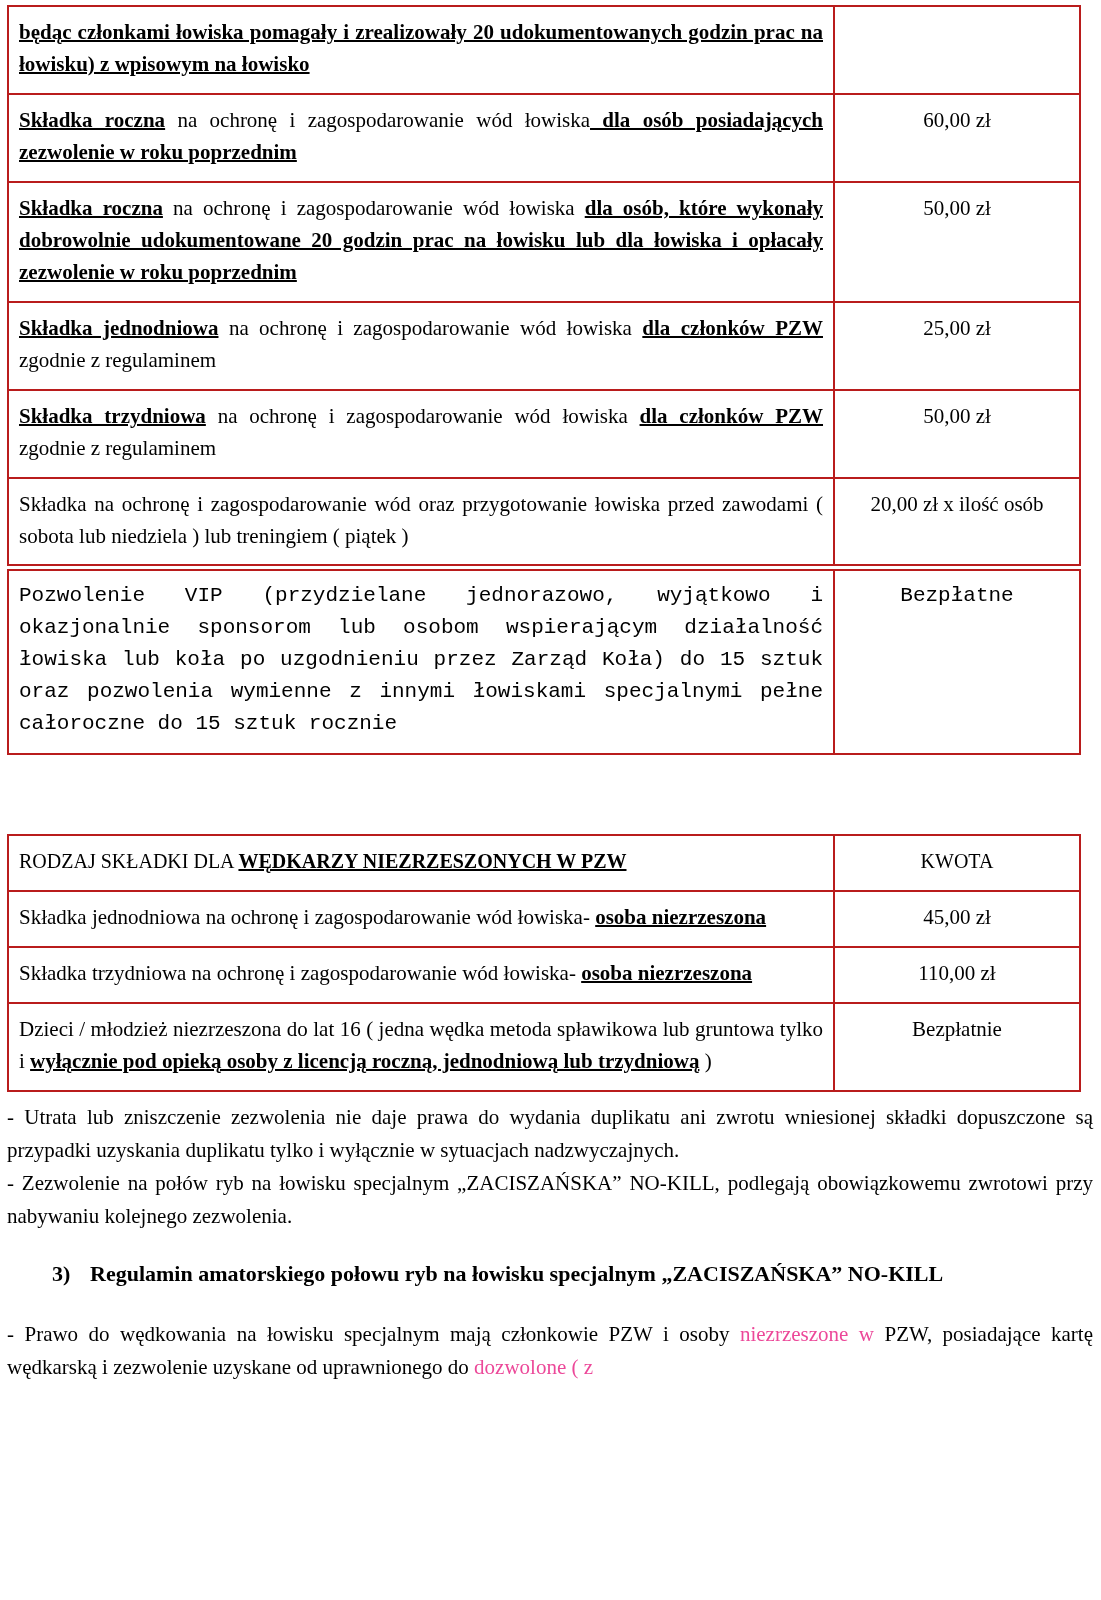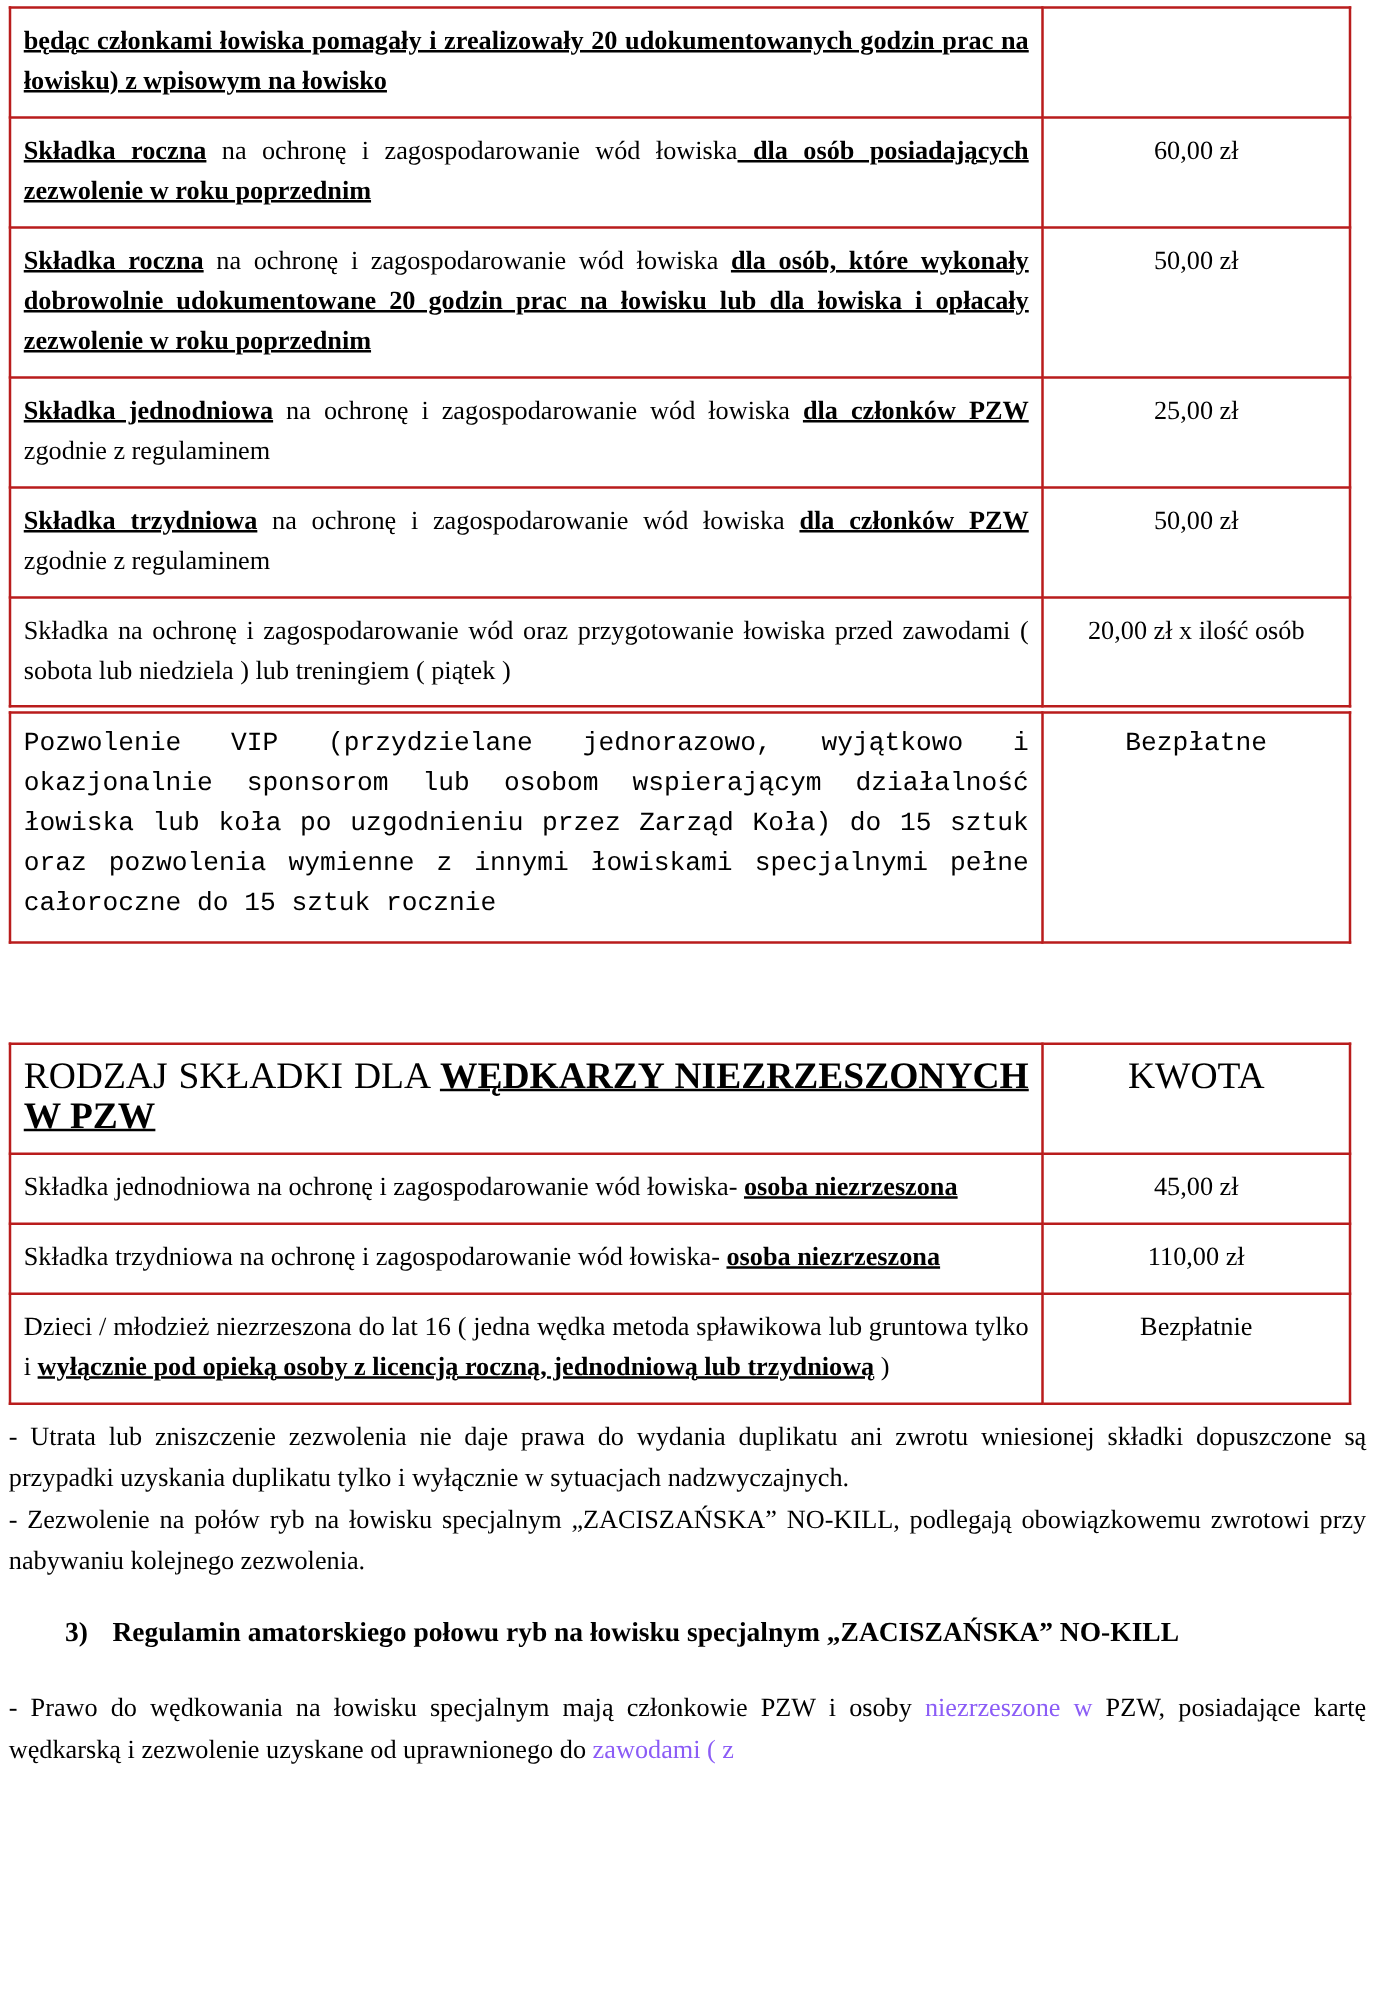--- a/index.html
+++ b/index.html
@@ -35,24 +35,24 @@
   }
   td.amount {
     text-align: left;
     text-align-last: center;
     padding-left: 3px;
     padding-right: 3px;
   }
   tr.pad-lg td { padding-bottom: 12px; }
   .t1b { margin-top: 3px; font-family: Liberation Mono, monospace; }
   .t2 { margin-top: 79px; }
-  .t2 td.hdr { font-size: 30px; }
+  .t2 td.hdr { font-size: 20px; }
   .b { font-weight: bold; }
   .u { text-decoration: underline; text-decoration-thickness: 2px; }
-  .faded { color: #8b5cf6; }
+  .faded { color: #ec4899; }
   .notes {
     margin-top: 9px;
     width: 1086px;
   }
   .notes p {
     margin: 0;
     line-height: 33px;
     text-align: justify;
     text-align-last: left;
   }
@@ -159,15 +159,15 @@
   <div class="notes">
     <p>- Utrata lub zniszczenie zezwolenia nie daje prawa do wydania duplikatu ani zwrotu wniesionej składki dopuszczone są przypadki uzyskania duplikatu tylko i wyłącznie w sytuacjach nadzwyczajnych.</p>
     <p>- Zezwolenie na połów ryb na łowisku specjalnym „ZACISZAŃSKA” NO-KILL, podlegają obowiązkowemu zwrotowi przy nabywaniu kolejnego zezwolenia.</p>
   </div>
 
   <div class="heading">
     <span class="hnum">3)</span>
     <span class="htext">Regulamin amatorskiego połowu ryb na łowisku specjalnym „ZACISZAŃSKA” NO-KILL</span>
   </div>
 
-  <p class="footer-par"><span>- Prawo do wędkowania na łowisku specjalnym mają członkowie PZW i osoby </span><span class="faded">niezrzeszone w</span><span> PZW, posiadające kartę wędkarską i zezwolenie uzyskane od uprawnionego do </span><span class="faded">zawodami ( z</span></p>
+  <p class="footer-par"><span>- Prawo do wędkowania na łowisku specjalnym mają członkowie PZW i osoby </span><span class="faded">niezrzeszone w</span><span> PZW, posiadające kartę wędkarską i zezwolenie uzyskane od uprawnionego do </span><span class="faded">dozwolone ( z</span></p>
 
 </div>
 
 </body></html>

